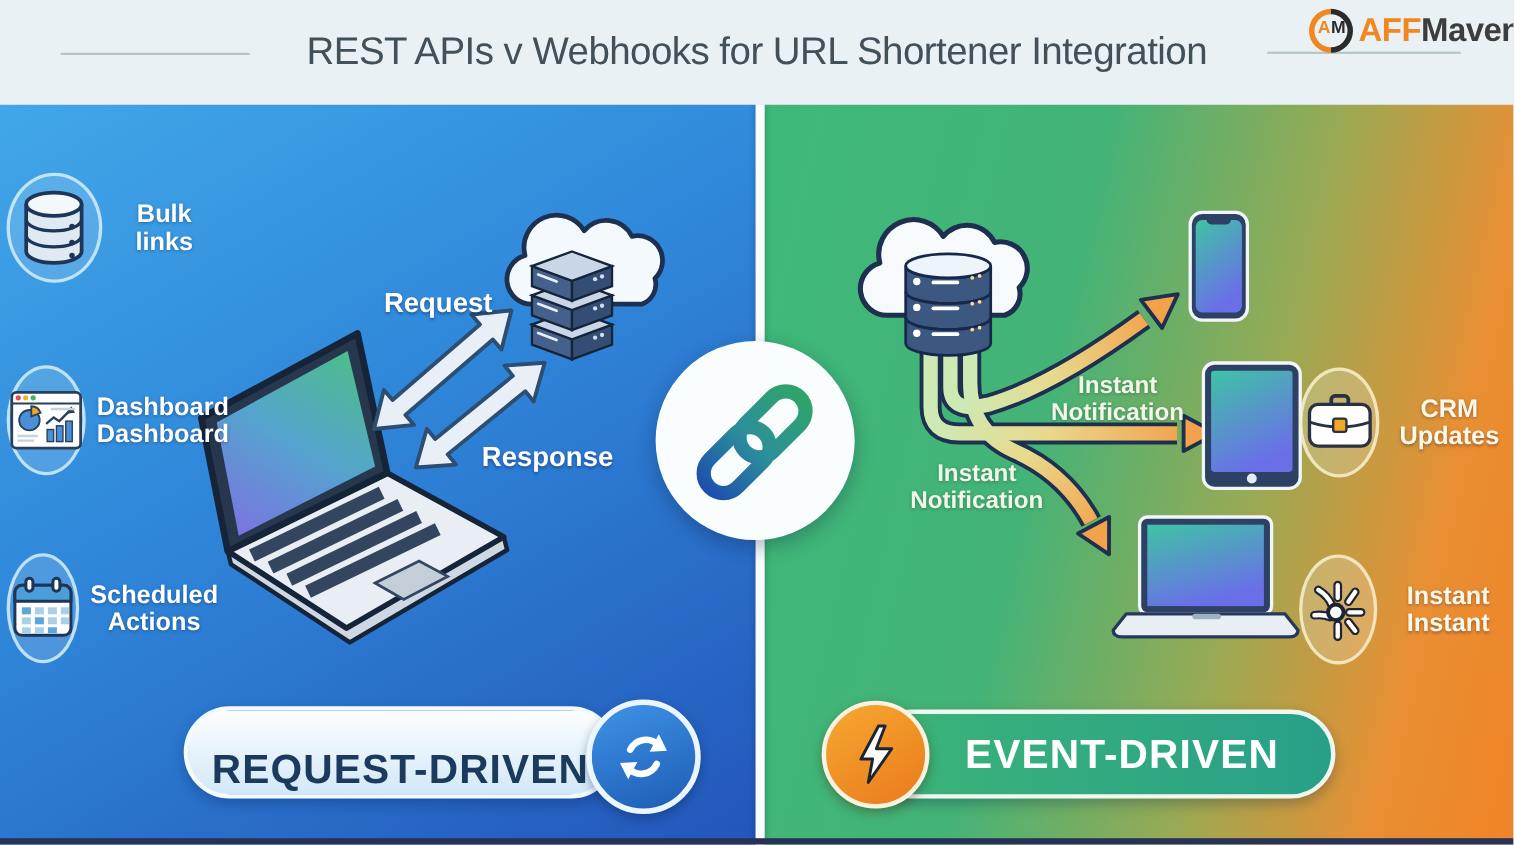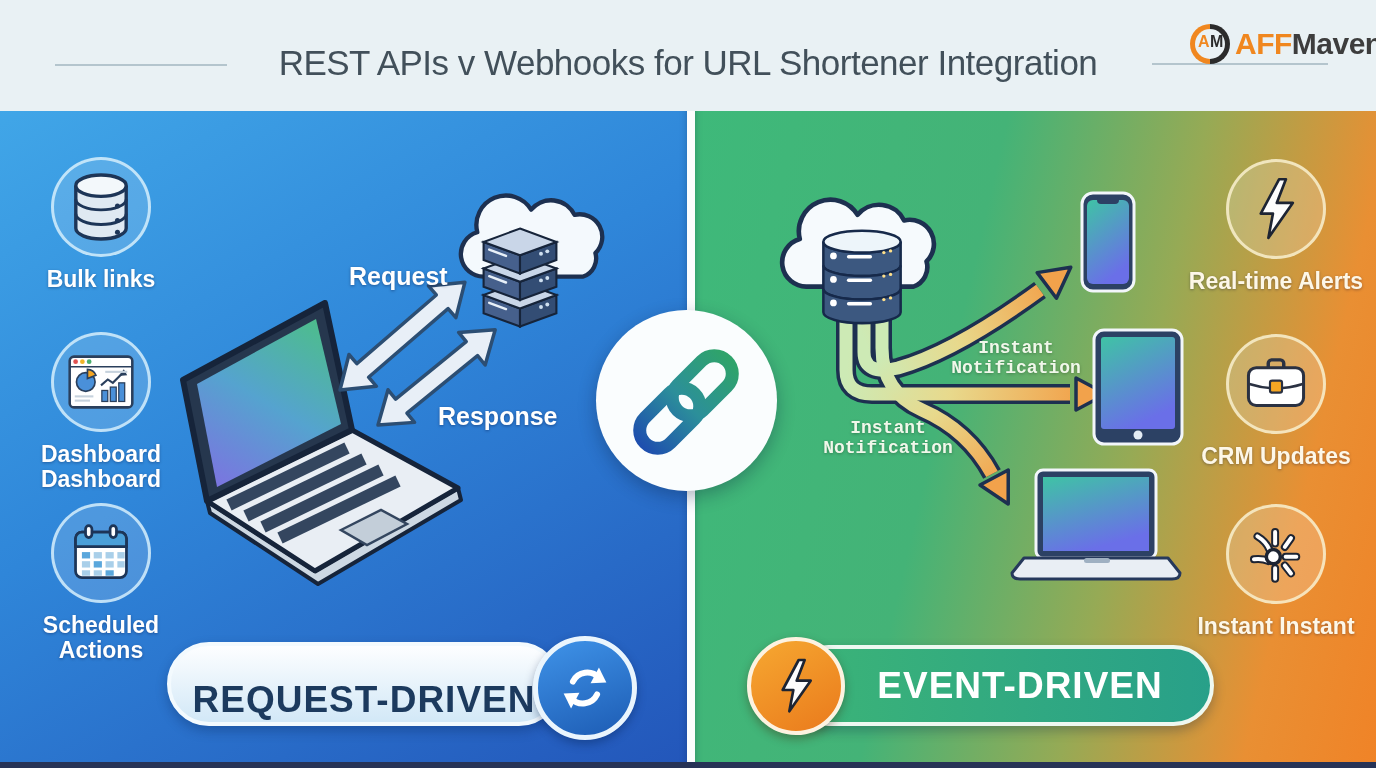--- a/index.html
+++ b/index.html
@@ -1,20 +1,20 @@
 <!DOCTYPE html>
 <html><head>
 <meta charset="utf-8">
 <style>
   html,body{margin:0;padding:0;background:#dfe7ea;}
   .stage{position:relative;width:1376px;height:768px;overflow:hidden;
          font-family:"Liberation Sans",sans-serif;background:#e9f1f4;}
 
   
-  .header{position:absolute;top:16px;left:0;width:1376px;height:95px;background:#e9f1f4;z-index:10;}
+  .header{position:absolute;top:0;left:0;width:1376px;height:95px;background:#e9f1f4;z-index:10;}
   .title{position:absolute;top:27px;left:0;width:1376px;text-align:center;
          font-size:35px;font-weight:500;color:#42505a;letter-spacing:-0.5px;}
   .hline{position:absolute;height:2px;background:#b4c5cd;}
   .hline.l{top:48px;left:55px;width:172px;}
   .hline.r{top:47px;left:1152px;width:176px;}
   .logo{position:absolute;top:8px;left:1190px;display:flex;align-items:center;gap:5px;}
   .logo-badge{position:relative;width:40px;height:40px;border-radius:50%;
               background:conic-gradient(#2b2b2b 0 50%,#f0871f 50% 100%);flex:0 0 auto;}
   .logo-badge::after{content:"";position:absolute;inset:5px;border-radius:50%;background:#e9f1f4;}
   .logo-badge span{position:absolute;z-index:2;font-weight:800;font-size:16px;top:9px;}
@@ -27,33 +27,33 @@
   
   .panel-left{position:absolute;top:95px;left:0;width:687px;height:673px;
       background:linear-gradient(150deg,#41a7e8 0%,#2f86d9 45%,#2356ba 100%);}
   .panel-right{position:absolute;top:95px;left:695px;width:681px;height:673px;
       background:linear-gradient(103deg,#3eb97a 0%,#44b377 38%,#96aa55 62%,#e98f33 84%,#f08327 100%);}
   .divider{position:absolute;top:95px;left:687px;width:8px;height:673px;background:#fbfdfe;
       box-shadow:0 0 7px rgba(10,30,60,.3);z-index:5;}
   .bottom-strip{position:absolute;left:0;bottom:0;width:1376px;height:6px;background:#273356;z-index:9;}
 
   
-  .feat{position:absolute;width:190px;display:flex;flex-direction:column;align-items:center;gap:10px;z-index:4;}
+  .feat{position:absolute;width:190px;display:flex;flex-direction:row;align-items:center;gap:10px;z-index:4;}
   .icon-circle{width:94px;height:94px;border-radius:50%;display:flex;align-items:center;justify-content:center;}
   .icon-circle.blue{background:rgba(255,255,255,.15);border:3px solid rgba(211,237,251,.85);}
   .icon-circle.warm{background:rgba(255,255,255,.2);border:3px solid rgba(248,238,204,.85);}
   .f-label{font-size:23px;font-weight:700;color:#fff;text-align:center;line-height:1.1;
            text-shadow:0 1px 3px rgba(0,10,50,.35);}
   .f-label.warm{color:#fdf7e8;}
 
   
   .arrow-label{position:absolute;color:#fff;font-size:25px;font-weight:700;z-index:4;
            text-shadow:0 1px 3px rgba(0,10,50,.4);}
-  .note{position:absolute;width:190px;text-align:center;color:#f0f7ea;font-size:18px;
-        font-weight:600;line-height:1.13;z-index:4;text-shadow:0 1px 3px rgba(20,40,20,.35);font-family:Liberation Mono, monospace;}
+  .note{position:absolute;width:190px;text-align:center;color:#f0f7ea;font-size:22px;
+        font-weight:600;line-height:1.13;z-index:4;text-shadow:0 1px 3px rgba(20,40,20,.35);}
 
   
   .art{position:absolute;z-index:2;}
   .art3{position:absolute;z-index:3;}
   .art4{position:absolute;z-index:4;}
 
   
   .center-circle{position:absolute;left:596px;top:310px;width:181px;height:181px;border-radius:50%;
       background:#fafdfe;box-shadow:0 6px 18px rgba(8,28,60,.32);z-index:6;}
 
@@ -309,28 +309,20 @@
     <circle cx="46" cy="107" r="4.5" fill="#e4ecf4"></circle>
   </svg>
 
   <svg class="art3" style="left:1002px;top:468px;" width="190" height="122" viewBox="0 0 190 122">
     <rect x="34" y="2" width="120" height="88" rx="7" fill="#2c4164" stroke="#f2f6fa" stroke-width="3"></rect>
     <rect x="41" y="9" width="106" height="74" fill="url(#gdev)"></rect>
     <path d="M22,90 L166,90 L178,105 Q178,111 170,111 L18,111 Q10,111 10,105 Z" fill="#e9eef4" stroke="#26395c" stroke-width="3" stroke-linejoin="round"></path>
     <rect x="82" y="90" width="26" height="5" rx="2.5" fill="#9fb0c2"></rect>
   </svg>
 
-  <div class="feat" style="left:1181px;top:159px;">
-    <div class="icon-circle warm">
-      <svg width="46" height="64" viewBox="0 0 60 84">
-        <polygon points="34,3 10,48 26,48 20,80 52,34 31,34 43,3" fill="#fdfdfd" stroke="#1d2433" stroke-width="3.5" stroke-linejoin="round"></polygon>
-      </svg>
-    </div>
-    <div class="f-label warm">Real-time Alerts</div>
-  </div>
 
   <div class="feat" style="left:1181px;top:334px;">
     <div class="icon-circle warm">
       <svg width="62" height="54" viewBox="0 0 72 62">
         <rect x="27" y="3" width="18" height="12" rx="4" fill="none" stroke="#2a3142" stroke-width="4"></rect>
         <rect x="4" y="12" width="64" height="44" rx="9" fill="#fff" stroke="#2a3142" stroke-width="3.5"></rect>
         <path d="M5,31 Q36,41 67,31" fill="none" stroke="#2a3142" stroke-width="3"></path>
         <rect x="29" y="27" width="14" height="14" rx="2.5" fill="#f5a623" stroke="#2a3142" stroke-width="2.5"></rect>
       </svg>
     </div>

